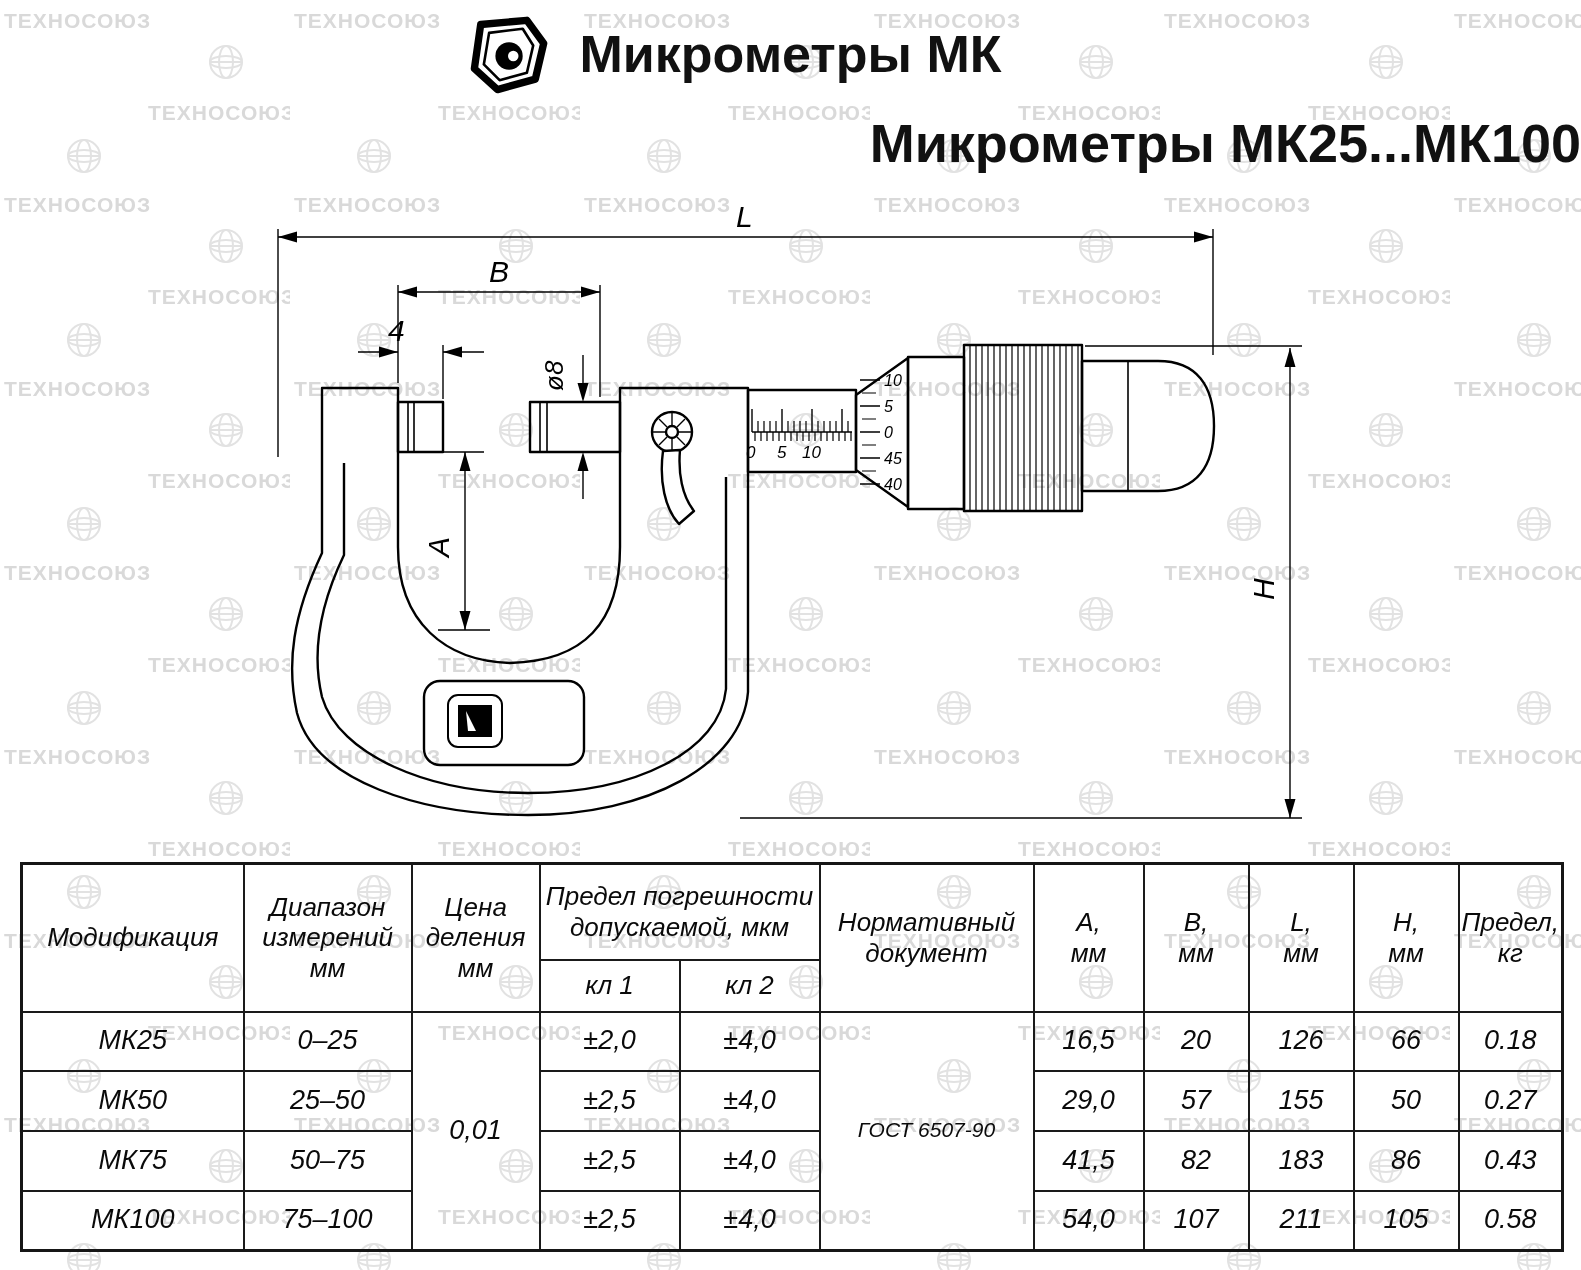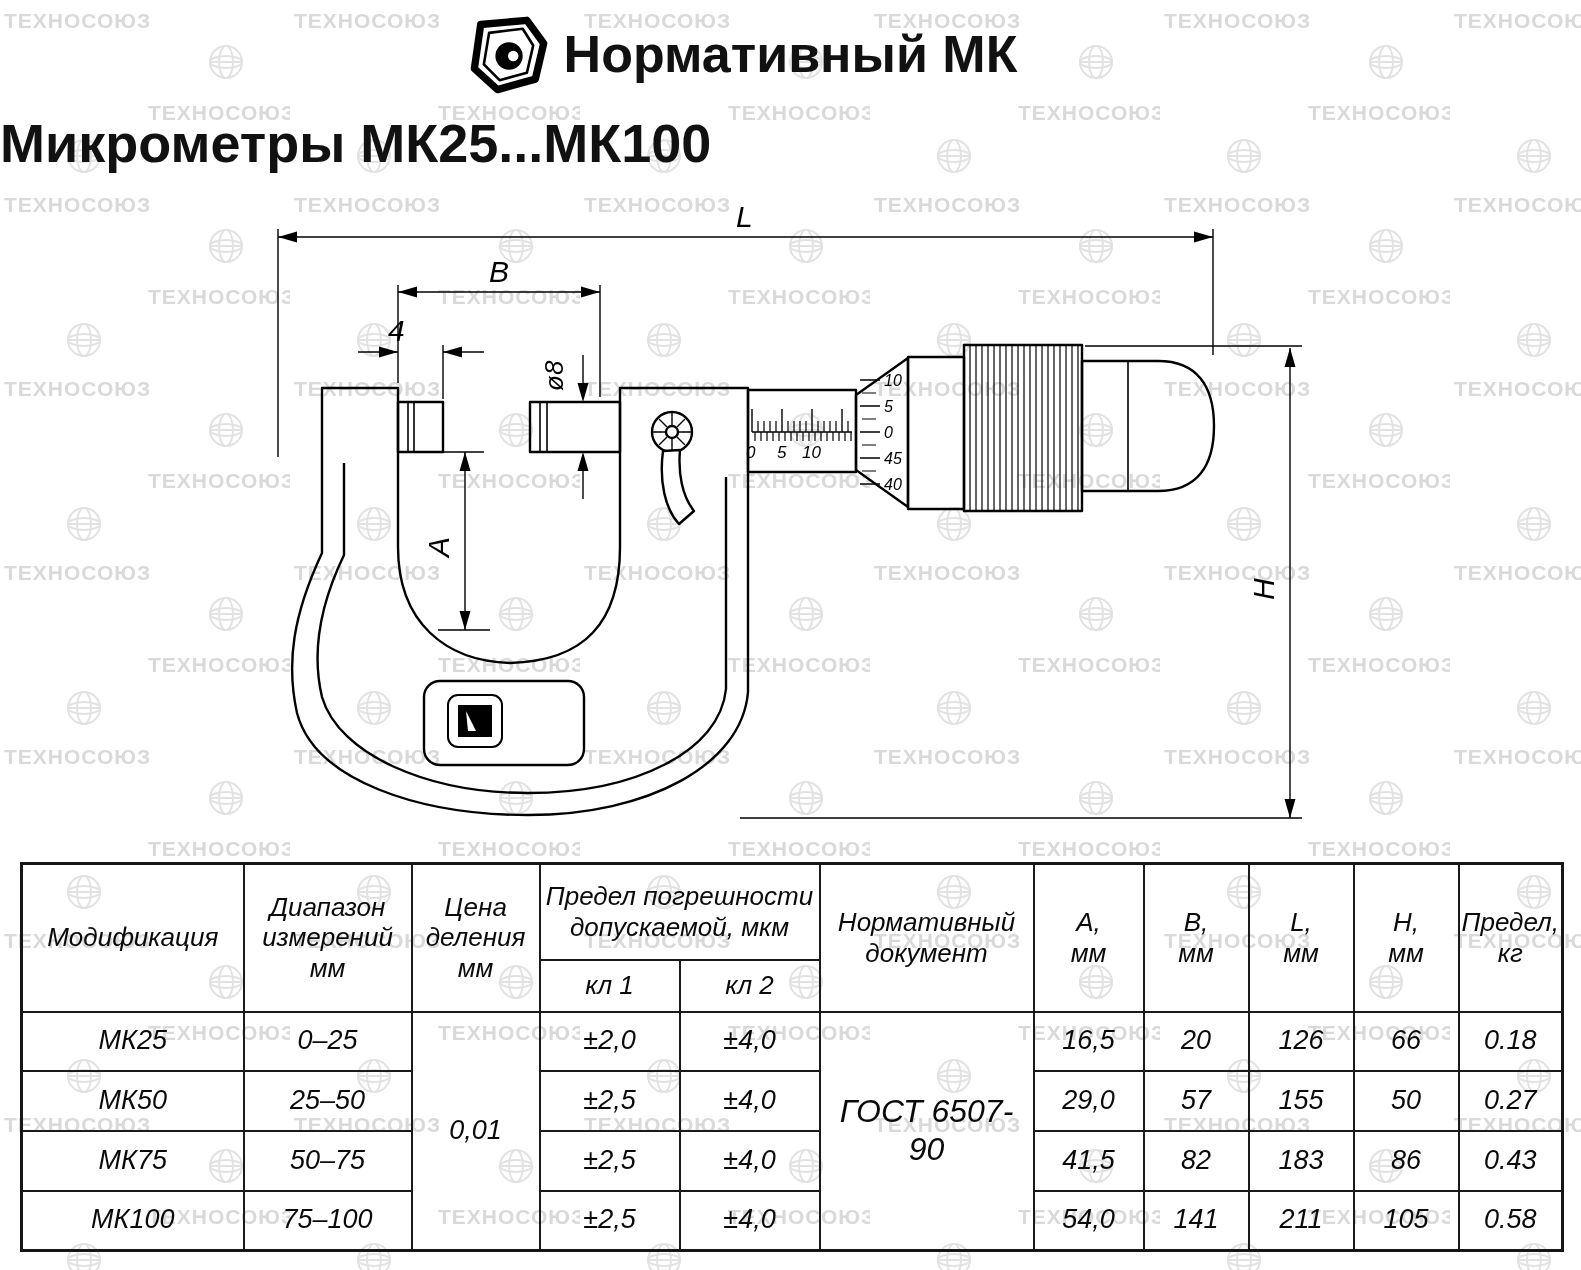--- a/index.html
+++ b/index.html
@@ -14,21 +14,21 @@
   .layer{position:absolute;inset:0;}
   .wm-text{font:bold 21px "Liberation Sans",sans-serif;fill:#d9d9d9;letter-spacing:1px;}
   .content{position:absolute;inset:0;}
   .brand-logo{position:absolute;left:466px;top:14px;width:84px;height:84px;}
   .page-title{
     position:absolute;left:0;top:24px;width:1581px;
     text-align:center;font-size:52px;font-weight:bold;color:#111;
   }
   .page-subtitle{
     position:absolute;left:0;top:112px;width:1581px;
-    text-align:left;font-size:54px;font-weight:bold;color:#111;
+    text-align:right;font-size:54px;font-weight:bold;color:#111;
   }
   .drawing{position:absolute;left:0;top:195px;}
   .dim-label{font:italic 30px "Liberation Sans",sans-serif;fill:#000;}
   .dim-label-small{font:italic 26px "Liberation Sans",sans-serif;fill:#000;}
   .scale-num{font:italic 17px "Liberation Sans",sans-serif;fill:#000;}
   .scale-num-sm{font:italic 16px "Liberation Sans",sans-serif;fill:#000;}
   .spec-table{
     position:absolute;left:20px;top:862px;width:1541px;height:390px;
     border-collapse:collapse;table-layout:fixed;
     font-style:italic;font-size:27px;color:#0a0a0a;
@@ -37,21 +37,21 @@
   .spec-table th,.spec-table td{
     border:2px solid #1a1a1a;
     text-align:center;vertical-align:middle;
     padding:0 2px;font-weight:normal;background:transparent;
     line-height:1.18;
   }
   .spec-table thead th{font-size:26px;}
   .spec-table thead tr.h-top{height:96px;}
   .spec-table thead tr.h-sub{height:52px;}
   .spec-table tbody tr{height:58px;}
-  .doc-cell{font-size:32px;}
+  .doc-cell{font-size:21px;}
 </style>
 </head>
 <body>
 
 <svg class="layer" width="1581" height="1270">
   <defs>
     <g id="wm-globe" stroke="#e2e2e2" stroke-width="2" fill="none">
       <circle r="16"></circle>
       <ellipse rx="7" ry="16"></ellipse>
       <line x1="-16" y1="0" x2="16" y2="0"></line>
@@ -68,21 +68,21 @@
 </svg>
 
 <div class="content">
 
   <svg class="brand-logo" viewBox="0 0 80 80">
     <path d="M14,10 L58,6 L74,28 L66,62 L30,72 L8,52 Z" fill="#fff" stroke="#000" stroke-width="7" stroke-linejoin="round"></path>
     <path d="M22,18 L54,14 L64,30 L58,56 L32,63 L17,48 Z" fill="none" stroke="#000" stroke-width="2.5" stroke-linejoin="round"></path>
     <circle cx="41" cy="40" r="13" fill="#000"></circle>
     <circle cx="45" cy="40" r="5" fill="#fff"></circle>
   </svg>
-  <div class="page-title">Нормативный МК</div>
+  <div class="page-title">Микрометры МК</div>
   <div class="page-subtitle">Микрометры МК25...МК100</div>
 
   <svg class="drawing" width="1581" height="665" viewBox="0 0 1581 665">
 
     <g stroke="#000" stroke-width="1.4" fill="none">
 
       <path d="M278,42 H1213"></path>
       <path d="M278,34 V262"></path>
       <path d="M1213,34 V160"></path>
 
@@ -293,21 +293,21 @@
         <td>183</td>
         <td>86</td>
         <td>0.43</td>
       </tr>
       <tr>
         <td>МК100</td>
         <td>75–100</td>
         <td>±2,5</td>
         <td>±4,0</td>
         <td>54,0</td>
-        <td>141</td>
+        <td>107</td>
         <td>211</td>
         <td>105</td>
         <td>0.58</td>
       </tr>
     </tbody>
   </table>
 
 </div>
 
 </body></html>

